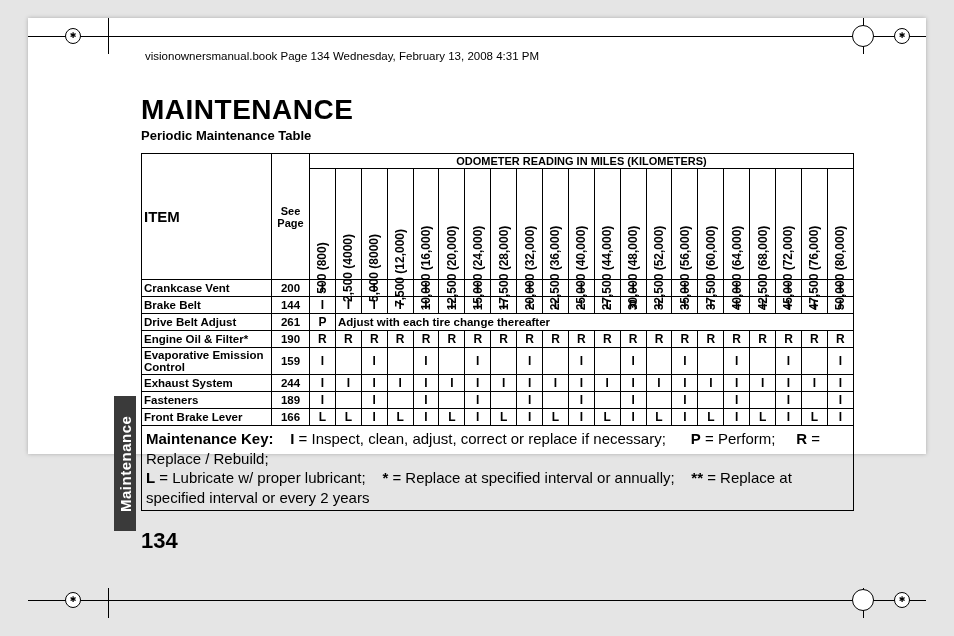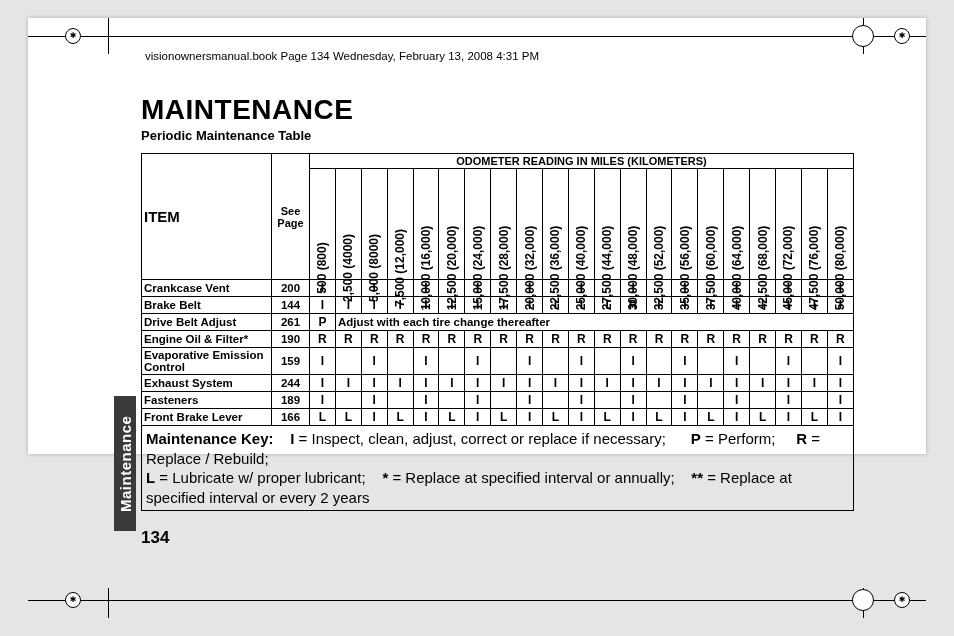--- a/index.html
+++ b/index.html
@@ -93,21 +93,21 @@
     transform: rotate(180deg);
     display: flex;
     align-items: center;
     justify-content: center;
     letter-spacing: .5px;
   }
   .page-num {
     position: absolute;
     left: 113px;
     top: 510px;
-    font-size: 17px;
+    font-size: 22px;
     font-weight: 800;
   }
 
   table.maint {
     border-collapse: collapse;
     font-size: 11.5px;
     width: 712px;
     table-layout: fixed;
   }
   table.maint th, table.maint td {

